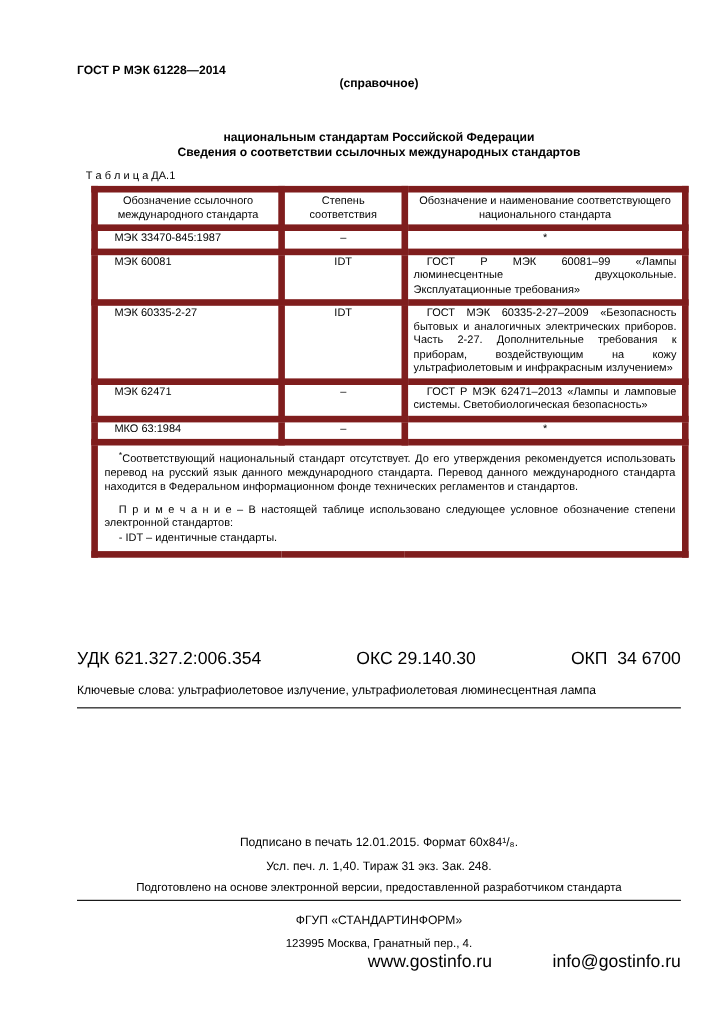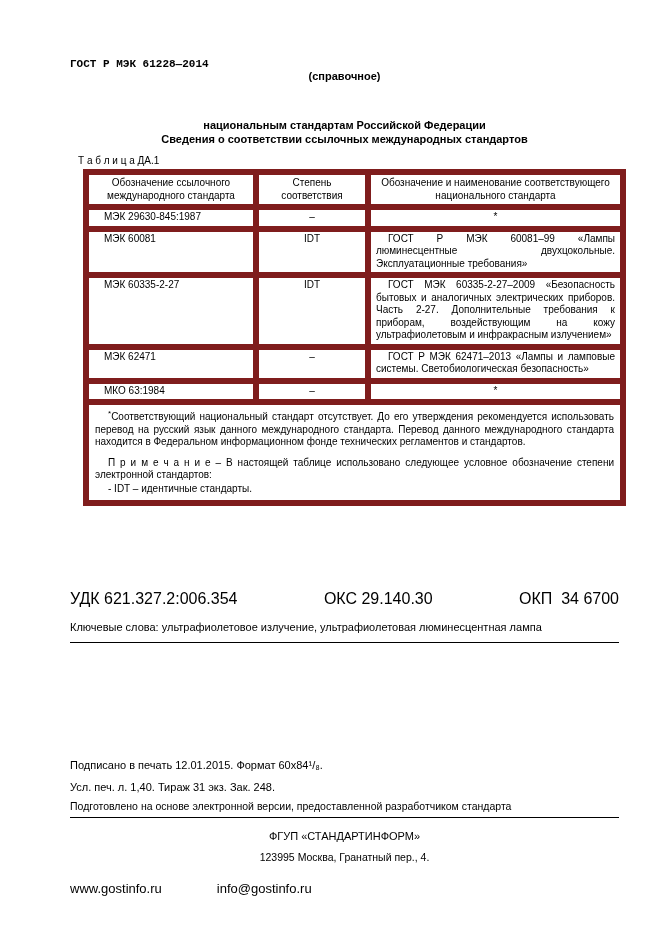--- a/index.html
+++ b/index.html
@@ -9,21 +9,21 @@
     font-family: "Liberation Sans", sans-serif;
     color: #000;
   }
   .page {
     position: relative;
     width: 661px; height: 935px;
     padding: 58px 42px 0 70px;
     background: #fff;
     overflow: hidden;
   }
-  .doc-code { font-size: 11px; font-weight: bold; font-family: Liberation Mono, monospace; }
+  .doc-code { font-size: 11px; font-weight: bold; }
   .appendix { margin-top: 13px; text-align: center; font-size: 11px; font-weight: bold; }
   .appendix-kind { text-align: center; font-size: 11px; font-weight: bold; }
   .title { margin-top: 36px; text-align: center; font-size: 11px; font-weight: bold; line-height: 14px; }
   .table-label { margin-top: 9px; margin-left: 8px; font-size: 10px; }
 
   table.da-table {
     border-collapse: collapse;
     table-layout: fixed;
     width: 537px;
     margin: 3px 0 0 13px;
@@ -41,28 +41,28 @@
   .fncell p.fn sup { font-size: 8px; }
   .fncell p.note { margin-top: 8px; text-align: justify; text-indent: 13px; line-height: 12.5px; }
   .fncell p.note-item { margin-top: 1px; text-indent: 13px; line-height: 12.5px; }
 
   .codes-row { display: flex; justify-content: space-between; margin-top: 84px; font-size: 16px; }
   .codes-row span { white-space: pre; }
   .keywords { margin-top: 13px; font-size: 11px; }
   .rule { border-top: 1px solid #000; height: 0; }
   .rule-keywords { margin-top: 9px; }
 
-  .imprint { margin-top: 116px; text-align: left; font-size: 11px; }
+  .imprint { margin-top: 116px; text-align: center; font-size: 11px; }
   .imprint .l2 { margin-top: 10px; }
   .imprint .l3 { margin-top: 7px; font-size: 10.5px; }
   .rule-imprint { margin-top: 5px; }
 
   .publisher { margin-top: 12px; text-align: center; font-size: 11px; }
   .publisher .pub-addr { margin-top: 9px; font-size: 10.5px; }
-  .publisher .pub-contacts { margin-top: 18px; display: flex; justify-content: flex-start; gap: 55px; font-size: 13px; }
+  .publisher .pub-contacts { margin-top: 2px; display: flex; justify-content: flex-end; gap: 55px; font-size: 16px; }
 </style>
 </head>
 <body>
 
 <div class="page">
 
   <div class="doc-code">ГОСТ Р МЭК 61228—2014</div>
 
   <div class="appendix-kind">(справочное)</div>
 
@@ -81,21 +81,21 @@
     </colgroup>
     <thead>
       <tr>
         <th>Обозначение ссылочного международного стандарта</th>
         <th>Степень соответствия</th>
         <th>Обозначение и наименование соответствующего национального стандарта</th>
       </tr>
     </thead>
     <tbody>
       <tr>
-        <td class="c1">МЭК 29630-845:1987</td>
+        <td class="c1">МЭК 33470-845:1987</td>
         <td class="c2">–</td>
         <td class="c3 star">*</td>
       </tr>
       <tr>
         <td class="c1">МЭК 60081</td>
         <td class="c2">IDT</td>
         <td class="c3">ГОСТ Р МЭК 60081–99 «Лампы люминесцентные двухцокольные. Эксплуатационные требования»</td>
       </tr>
       <tr>
         <td class="c1">МЭК 60335-2-27</td>

